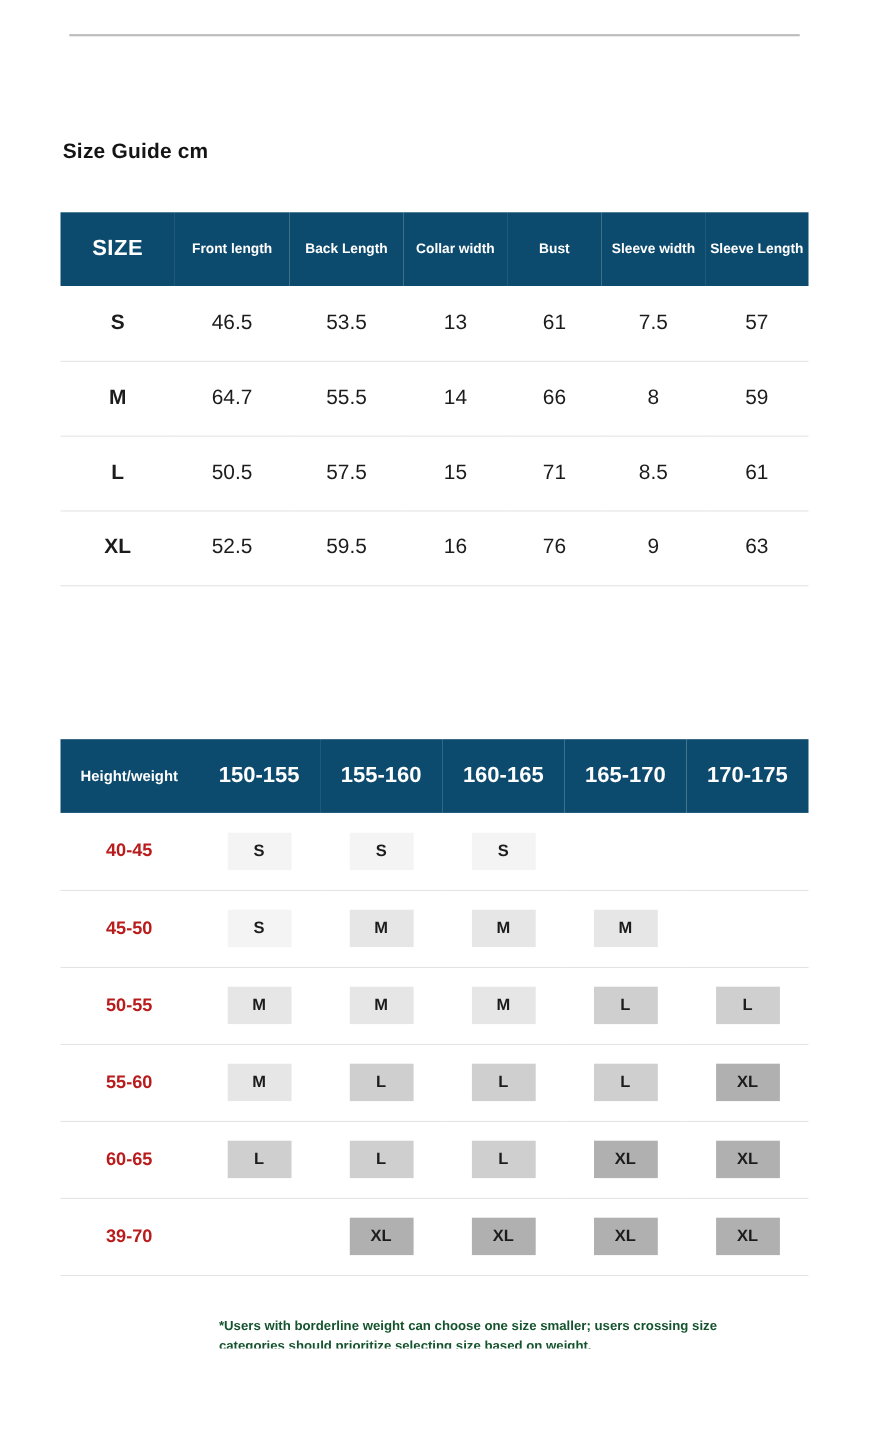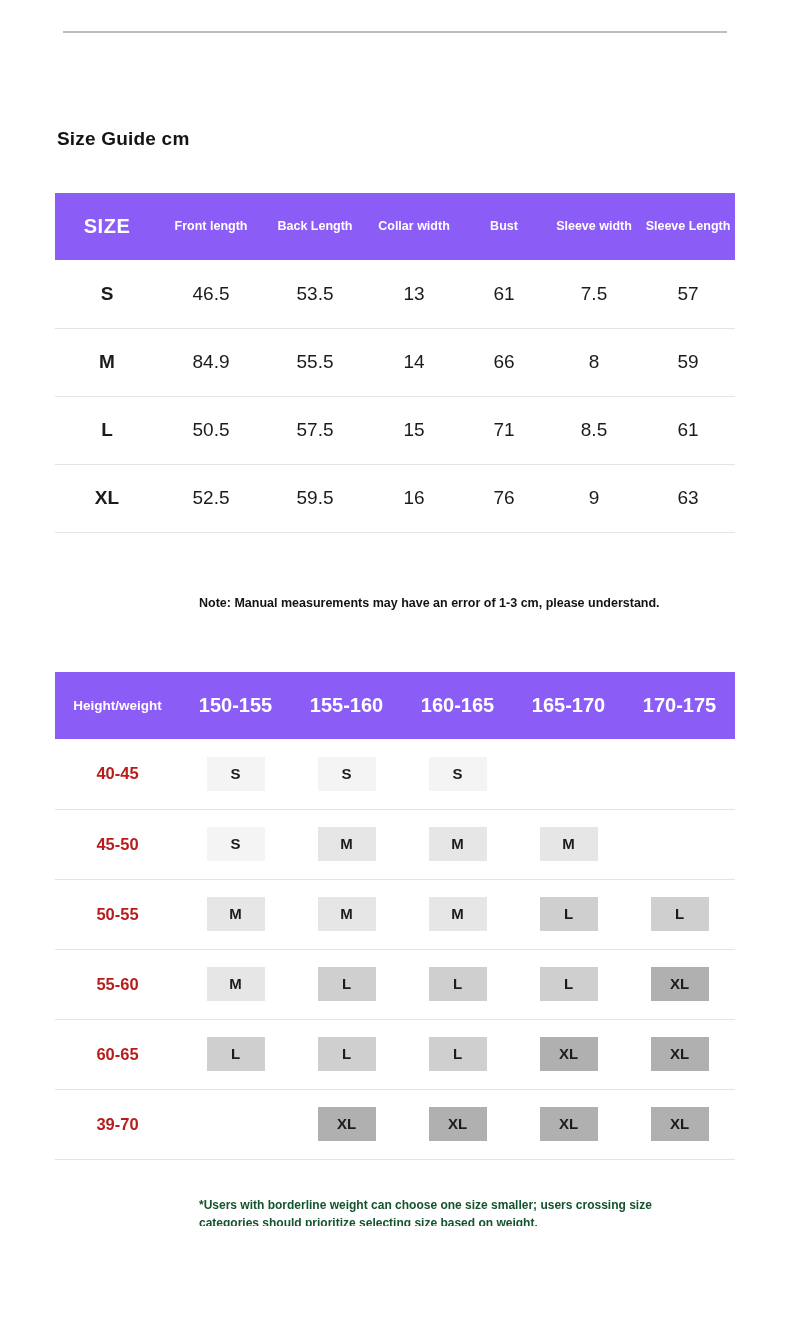--- a/index.html
+++ b/index.html
@@ -43,21 +43,21 @@
   }
 
   
   .tbl {
     position: absolute;
     border-collapse: collapse;
     table-layout: fixed;
   }
 
   .tbl thead tr {
-    background: #8b5cf6;
+    background: #0c4a6e;
   }
 
   .tbl thead th {
     color: #ffffff;
     font-weight: bold;
     text-align: center;
     vertical-align: middle;
     line-height: 1.18;
   }
 
@@ -206,21 +206,21 @@
         <td class="size-cell">S</td>
         <td>46.5</td>
         <td>53.5</td>
         <td>13</td>
         <td>61</td>
         <td>7.5</td>
         <td>57</td>
       </tr>
       <tr>
         <td class="size-cell">M</td>
-        <td>84.9</td>
+        <td>64.7</td>
         <td>55.5</td>
         <td>14</td>
         <td>66</td>
         <td>8</td>
         <td>59</td>
       </tr>
       <tr>
         <td class="size-cell">L</td>
         <td>50.5</td>
         <td>57.5</td>
@@ -234,21 +234,20 @@
         <td>52.5</td>
         <td>59.5</td>
         <td>16</td>
         <td>76</td>
         <td>9</td>
         <td>63</td>
       </tr>
     </tbody>
   </table>
 
-  <div class="note-measure">Note: Manual measurements may have an error of 1-3 cm, please understand.</div>
 
   <table class="tbl" id="fit-table">
     <thead>
       <tr>
         <th class="c2-hw hw-head">Height/weight</th>
         <th class="c2-rng">150-155</th>
         <th class="c2-rng">155-160</th>
         <th class="c2-rng">160-165</th>
         <th class="c2-rng">165-170</th>
         <th class="c2-rng">170-175</th>

